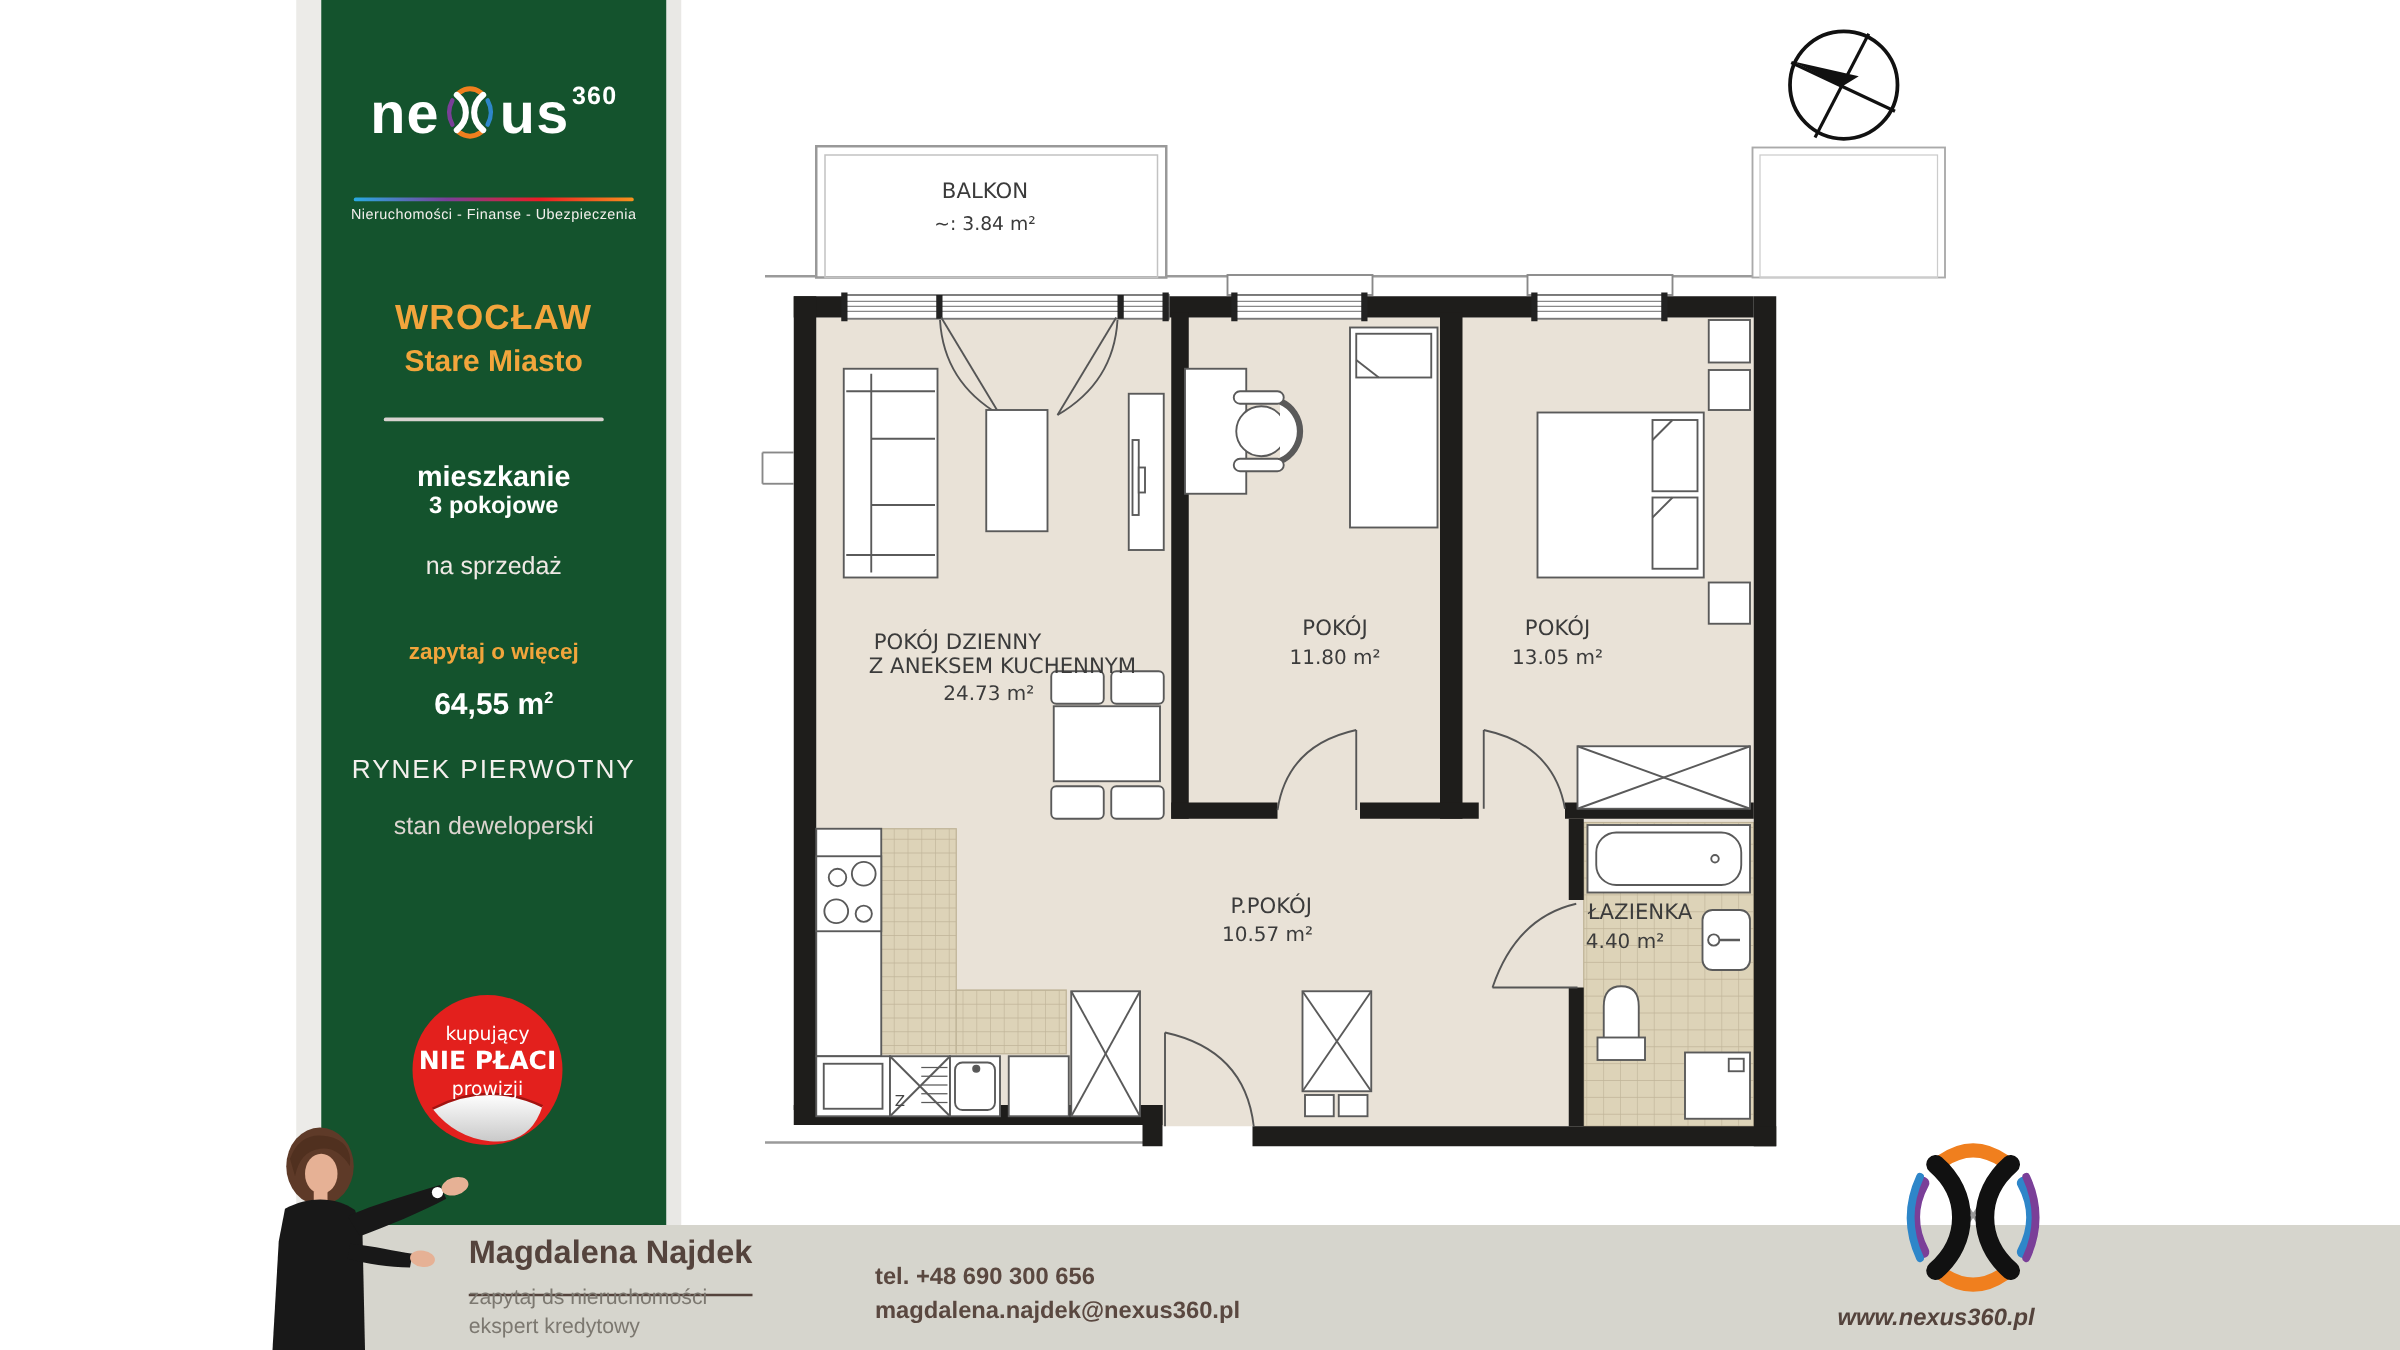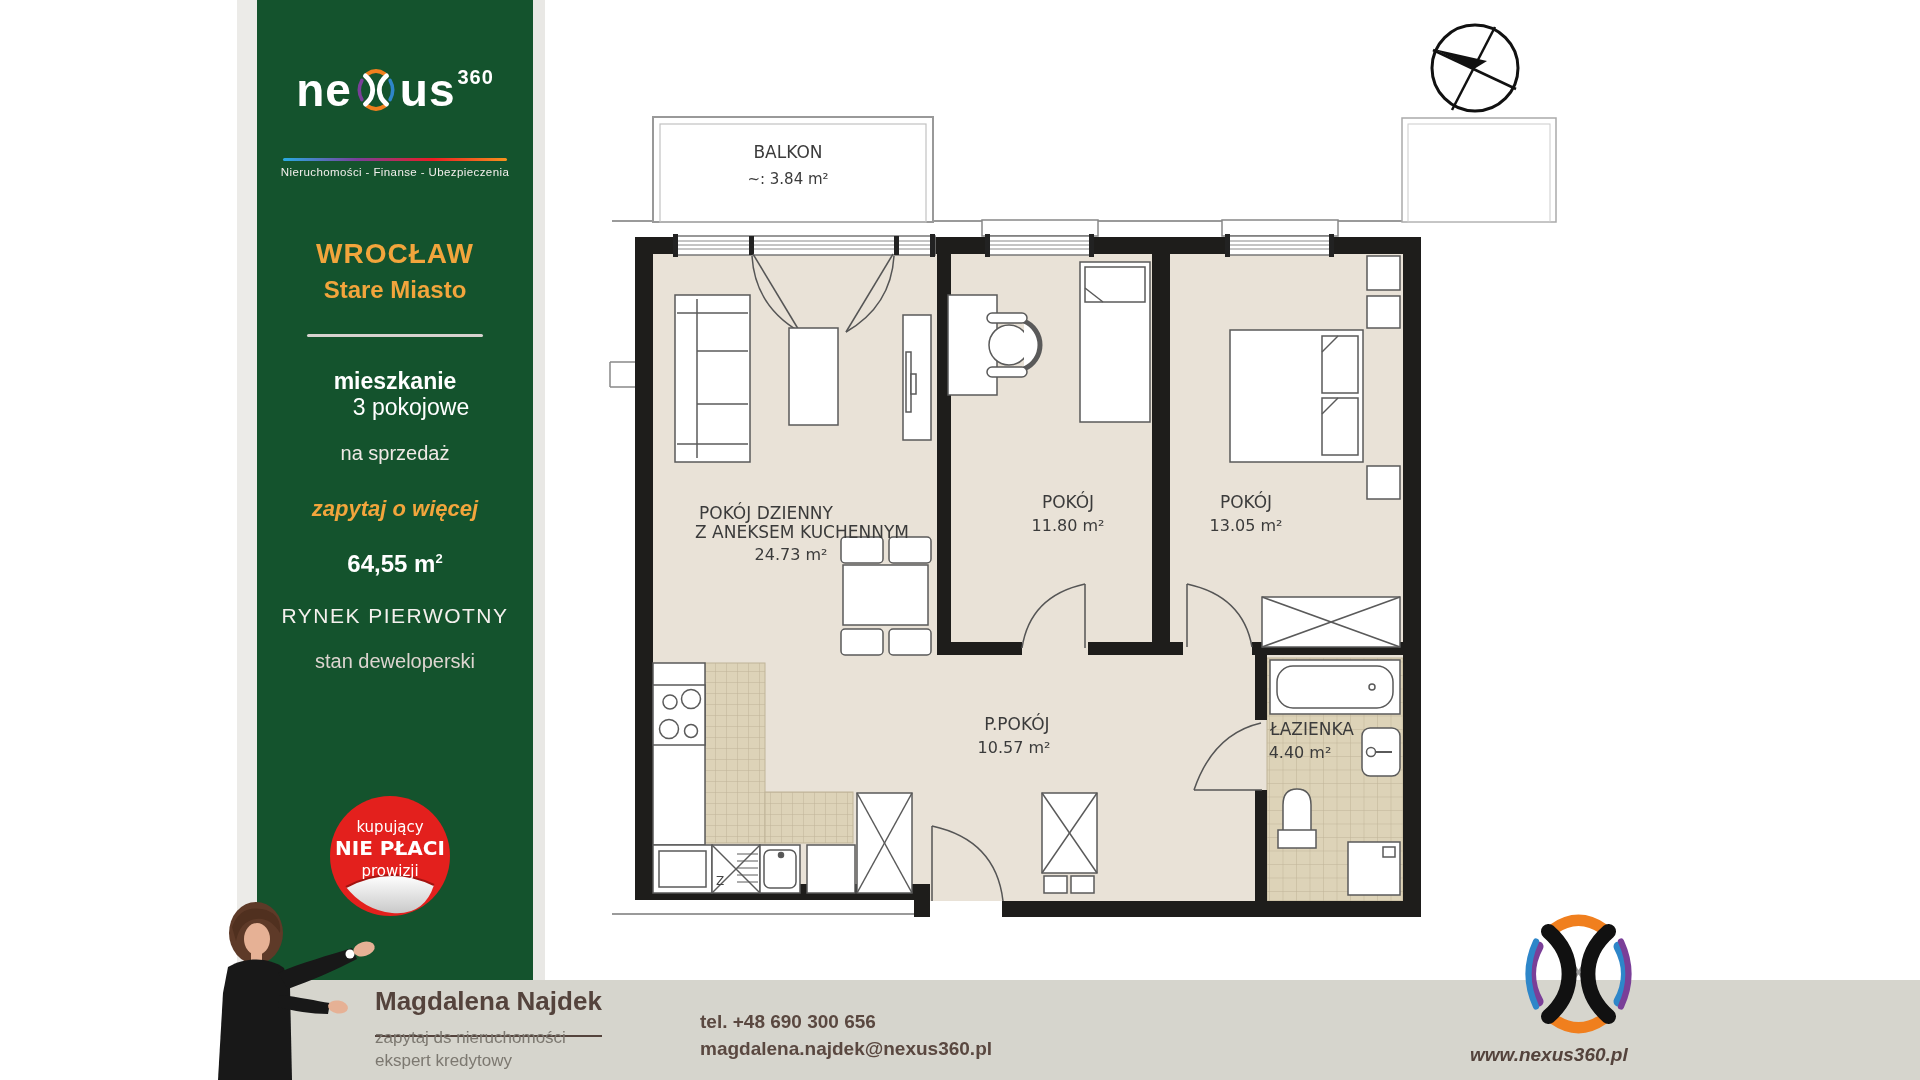--- a/index.html
+++ b/index.html
@@ -13,23 +13,23 @@
   .logo-row{display:flex;align-items:flex-start;justify-content:center;gap:2px;}
   .logo-txt{font-size:46px;font-weight:bold;color:#fff;letter-spacing:1px;line-height:52px;}
   .logo-sup{font-size:20px;font-weight:bold;color:#fff;margin-top:2px;letter-spacing:1px;}
   .grad-line{position:absolute;left:26px;top:158px;width:224px;height:3px;border-radius:2px;
              background:linear-gradient(90deg,#29abe2,#7a3f98,#ed1c24,#f7931e);}
   .tagline{top:166px;font-size:11.5px;letter-spacing:.4px;color:#f3efec;}
   .city{top:238px;font-size:28px;font-weight:bold;color:#f2a53c;letter-spacing:1px;}
   .district{top:276px;font-size:24px;font-weight:bold;color:#f2a53c;}
   .divider{position:absolute;left:50px;top:334px;width:176px;height:3px;background:#d8d2cf;border-radius:2px;}
   .t-line1{top:368px;font-size:23px;font-weight:bold;color:#fff;}
-  .t-line2{top:394px;font-size:23px;font-weight:normal;color:#fff;padding-left:16px;}
+  .t-line2{top:394px;font-size:19px;font-weight:bold;color:#fff;}
   .offer{top:442px;font-size:20px;color:#efe9e5;}
-  .cta{top:496px;font-size:22px;font-weight:bold;color:#f2a53c;font-style:italic;}
+  .cta{top:511px;font-size:18px;font-weight:bold;color:#f2a53c;}
   .area{top:550px;font-size:24px;font-weight:bold;color:#fff;}
   .area sup{font-size:13px;}
   .market{top:604px;font-size:21px;color:#f4f0ed;letter-spacing:1.5px;}
   .condition{top:650px;font-size:20px;color:#ddd5d0;}
   
   .badge{position:absolute;left:326px;top:794px;width:128px;height:130px;}
   
   .agent{position:absolute;left:198px;top:893px;width:210px;height:187px;}
   
   .footer-strip{position:absolute;left:237px;top:980px;width:1683px;height:100px;background:#d6d5cd;}

